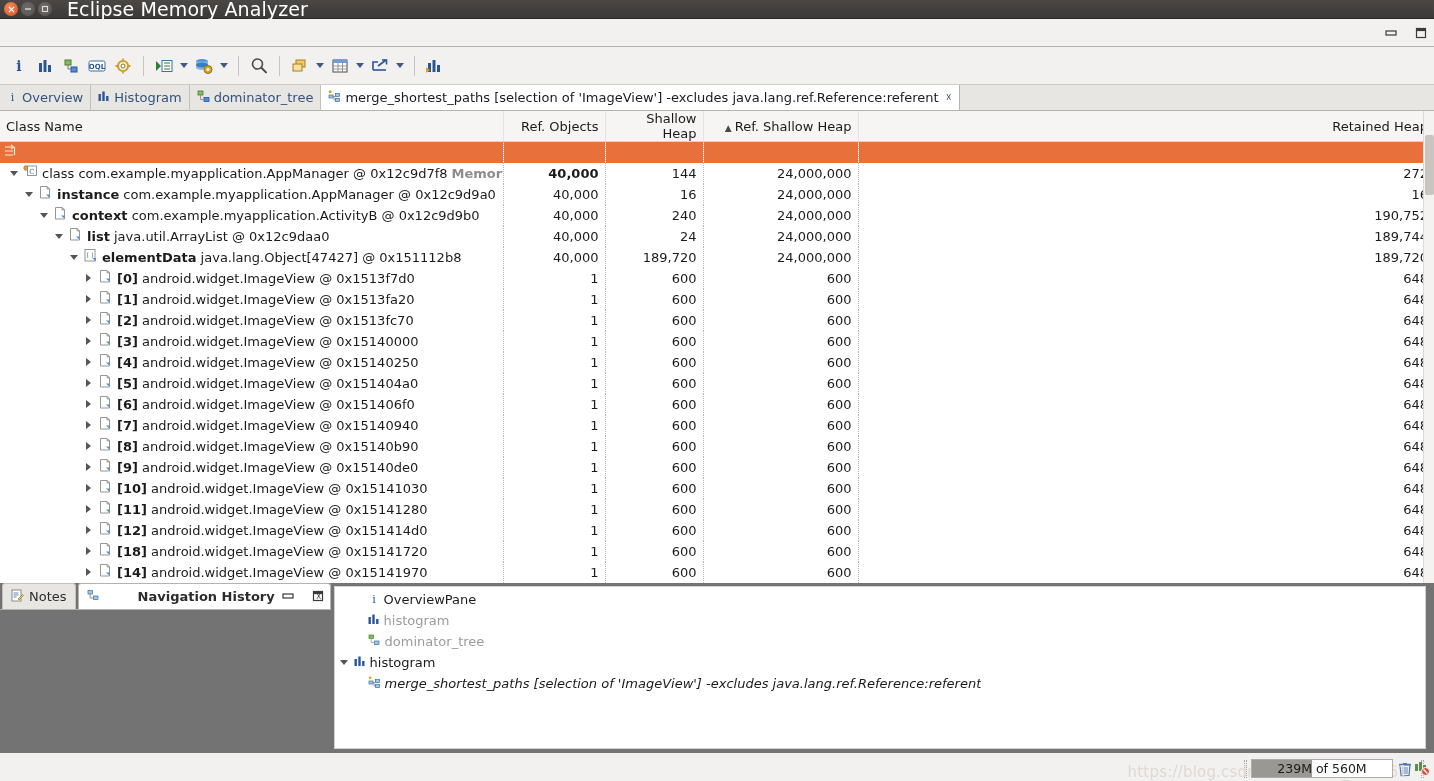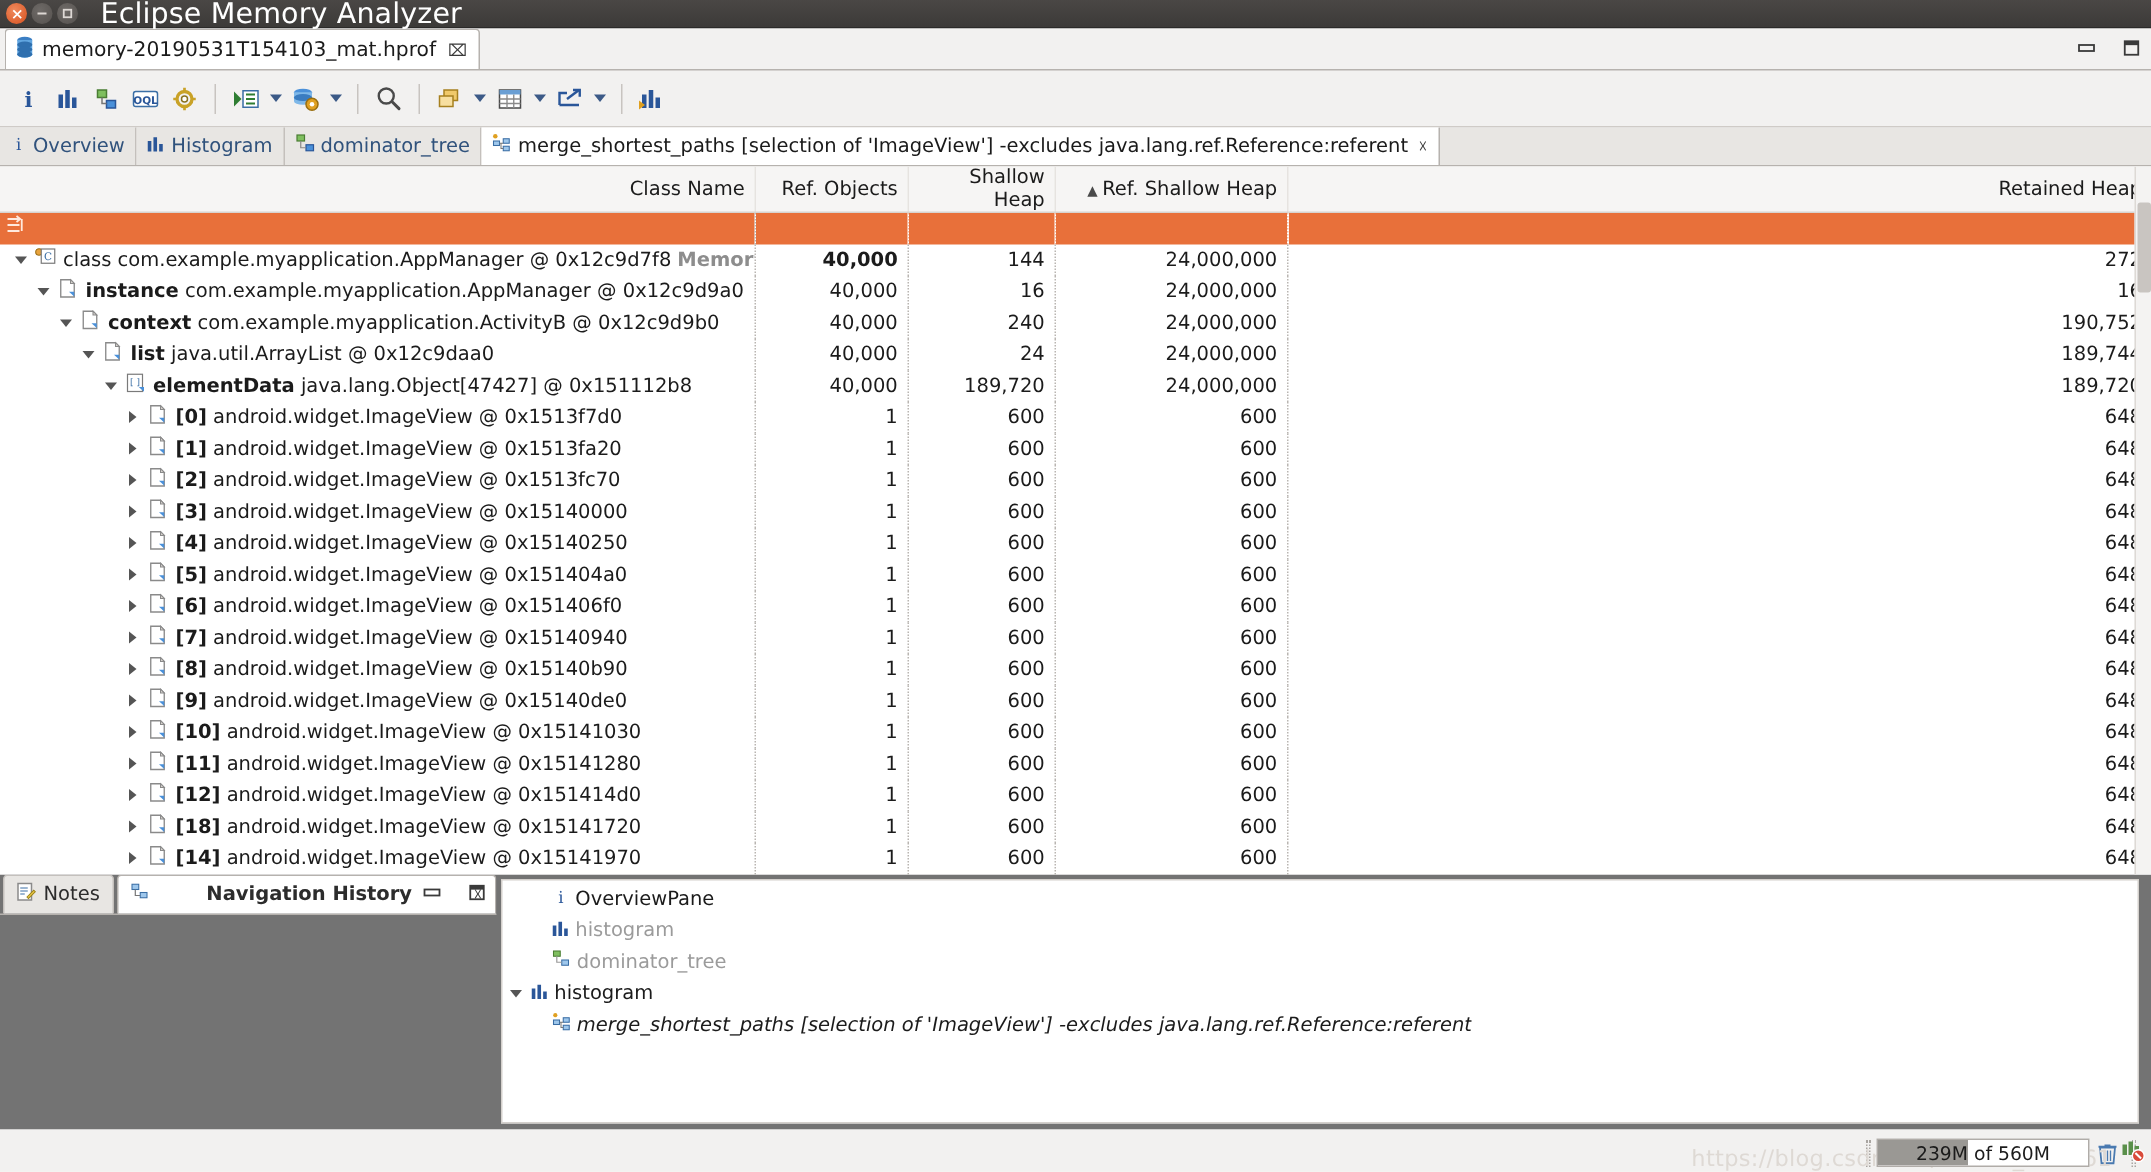--- a/index.html
+++ b/index.html
@@ -87,21 +87,21 @@
 
   
   #tablewrap { height: 472px; background: #fff; position: relative; overflow: hidden; }
   table.grid { width: 1434px; border-collapse: collapse; table-layout: fixed; }
   table.grid th {
     height: 21px; font-weight: normal; font-size: 13px; color: #1b1b1b;
     background: #f6f5f4; border-bottom: 1px solid #d8d4d0;
     padding: 0 6px; text-align: right; vertical-align: middle;
     border-right: 1px solid #e6e3e0;
   }
-  table.grid th.cname { text-align: right; }
+  table.grid th.cname { text-align: left; }
   table.grid th.lastcol { border-right: none; }
   .sortmark { font-size: 9px; margin-right: 3px; color: #4a4a4a; }
   table.grid td {
     height: 21px; font-size: 13px; color: #1b1b1b;
     padding: 0 6px; text-align: right; vertical-align: middle;
     border-right: 1px dotted #b9b5b1;
     white-space: nowrap; overflow: hidden;
   }
   table.grid td.cname {
     text-align: left; padding: 0 0 0 4px;
@@ -197,33 +197,20 @@
   </span>
   <span class="wbtn max">
     <svg width="8" height="8" viewBox="0 0 8 8">
         <rect x="1.5" y="1.5" width="5" height="5" stroke="#ddd8d4" stroke-width="1.2" fill="none"></rect>
       </svg>
   </span>
   <span id="win-title">Eclipse Memory Analyzer</span>
 </div>
 
 <div id="filetabrow">
-  <div class="filetab">
-    <span>
-      <svg width="13" height="15" viewBox="0 0 13 15">
-        <ellipse cx="6.5" cy="2.6" rx="5" ry="2.1" fill="#3b7fc4"></ellipse>
-        <path d="M1.5 2.6 v9.8 a5 2.1 0 0 0 10 0 V2.6" fill="#60a5e0"></path>
-        <ellipse cx="6.5" cy="5.8" rx="5" ry="2.1" fill="#2f6fae"></ellipse>
-        <ellipse cx="6.5" cy="9.0" rx="5" ry="2.1" fill="#2f6fae"></ellipse>
-        <ellipse cx="6.5" cy="12.2" rx="5" ry="2.1" fill="#2f6fae"></ellipse>
-      </svg>
-    </span>
-    <span class="tname">memory-20190531T154103_mat.hprof</span>
-    <span class="xglyph">⌧</span>
-  </div>
   <div id="editor-ctrls">
     <span>
       <svg width="14" height="12" viewBox="0 0 14 12">
           <rect x="2" y="4" width="10" height="4" stroke="#3a3a3a" stroke-width="1.2" fill="none"></rect>
         </svg>
     </span>
     <span>
       <svg width="14" height="12" viewBox="0 0 14 12">
           <rect x="2.5" y="1.5" width="9" height="9" stroke="#3a3a3a" stroke-width="1.2" fill="none"></rect>
           <rect x="2.5" y="1.5" width="9" height="2.6" fill="#3a3a3a"></rect>

